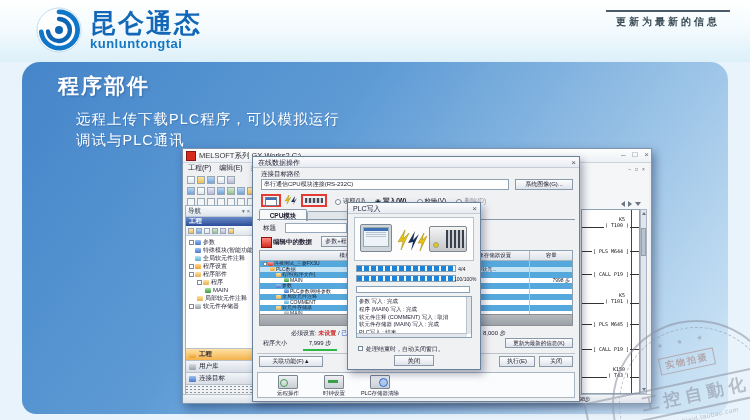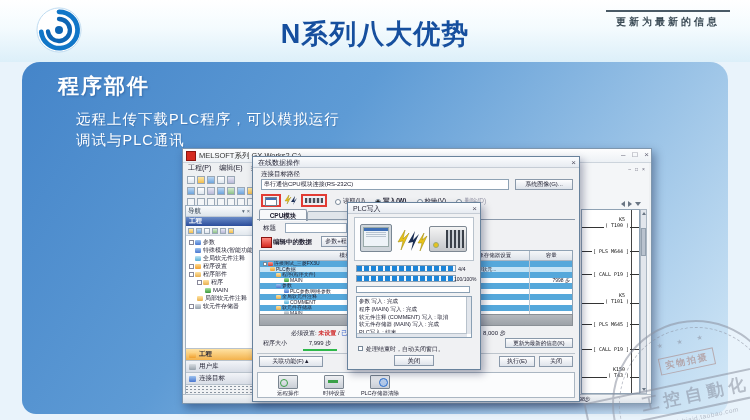--- a/index.html
+++ b/index.html
@@ -224,23 +224,24 @@
     <div class="logo">
       <svg class="swirl" viewBox="0 0 48 48">
         <circle cx="24" cy="24" r="23" fill="#ffffff" stroke="#bcd9ef" stroke-width="1"></circle>
         <g fill="none" stroke="#1076c8" stroke-linecap="round">
           <path d="M24,5 A19,19 0 1,1 5.5,26" stroke-width="5"></path>
           <path d="M24,12.5 A11.5,11.5 0 1,1 12.5,25.5" stroke-width="4.5" stroke="#0d65b4"></path>
         </g>
         <circle cx="24" cy="24" r="4.2" fill="#0d65b4"></circle>
       </svg>
       <div class="ltxt">
-      </div>
-    </div>
-    <div class="htitle">N系列八大优势</div>
+        <div class="lcn">昆仑通态</div>
+        <div class="len">kunluntongtai</div>
+      </div>
+    </div>
     <div class="brand">
       <div class="bline"></div>
       <div class="bsub">更新为最新的信息</div>
     </div>
   </div>
 
   <div class="panel">
     <div class="stitle">程序部件</div>
     <div class="sline sline2">调试与PLC通讯</div>
     <div class="sline sline1">远程上传下载PLC程序，可以模拟运行</div>

